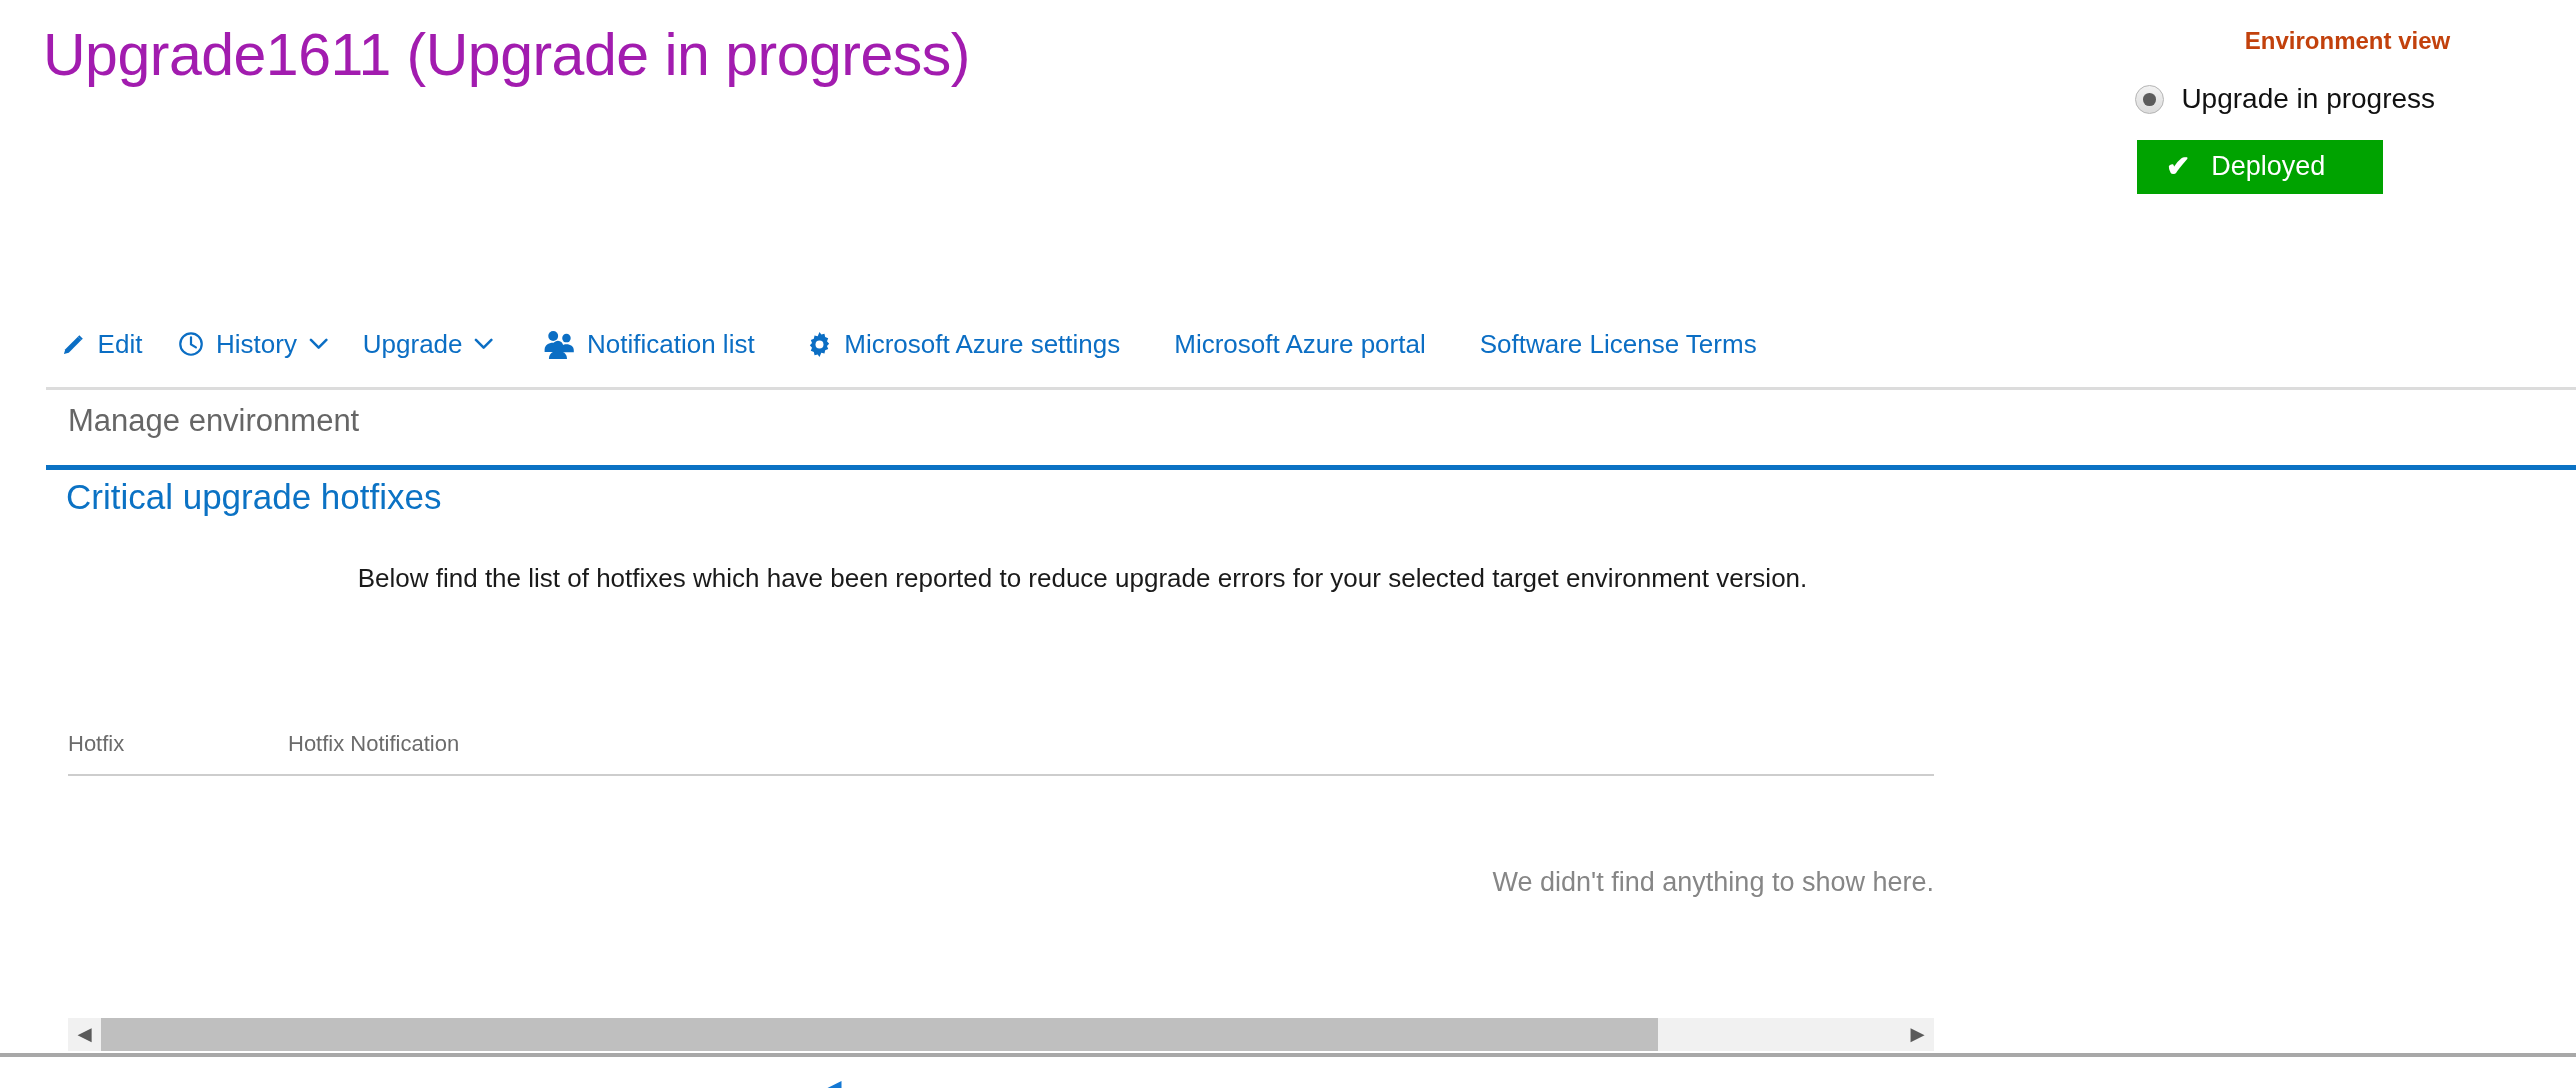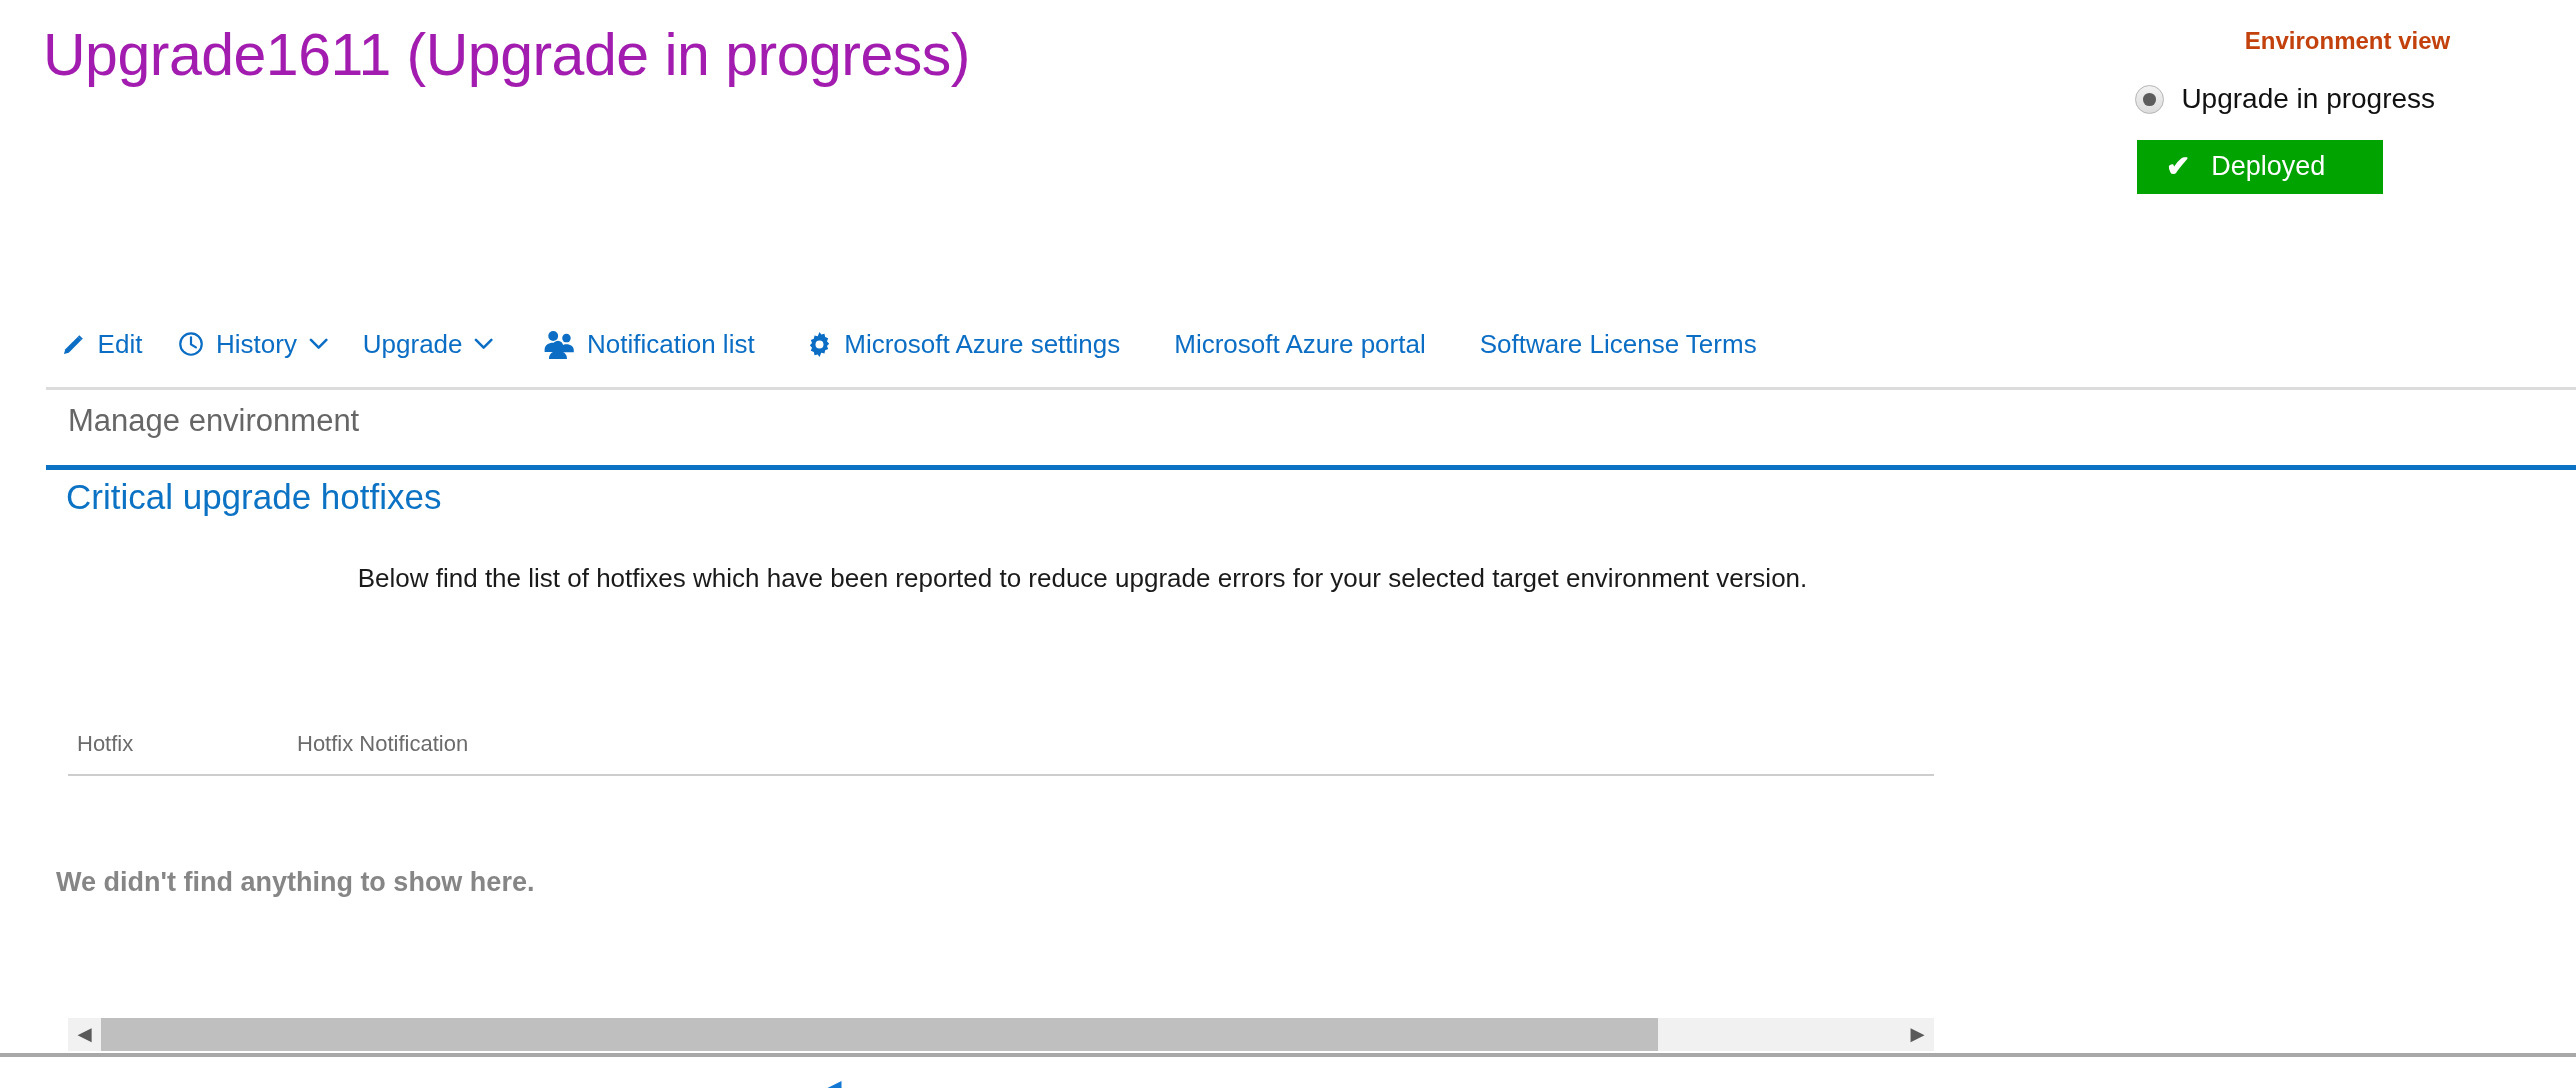--- a/index.html
+++ b/index.html
@@ -205,31 +205,31 @@
     height: 54px;
     border-bottom: 2.9px solid #cdcdcd;
   }
   #hotfix-table .th {
     font-size: 22px;
     color: #6b6b6b;
     font-weight: 400;
     padding-bottom: 17.4px;
     white-space: nowrap;
   }
-  #hotfix-table .th.col-hotfix { width: 220px; margin-left: 9px; }
+  #hotfix-table .th.col-hotfix { width: 220px; }
   #hotfix-table .th.col-desc { width: 580px; }
   #empty-state {
     position: absolute;
-    left: 56px;
+    left: 68px;
     top: 867px;
     width: 1866px;
-    text-align: left;
+    text-align: right;
     font-size: 27px;
     color: #868686;
-    font-weight: 700;
+    font-weight: 400;
   }
 
   
   #hscrollbar {
     position: absolute;
     left: 68px;
     top: 1018px;
     width: 1866px;
     height: 33px;
     background: #f1f1f1;

